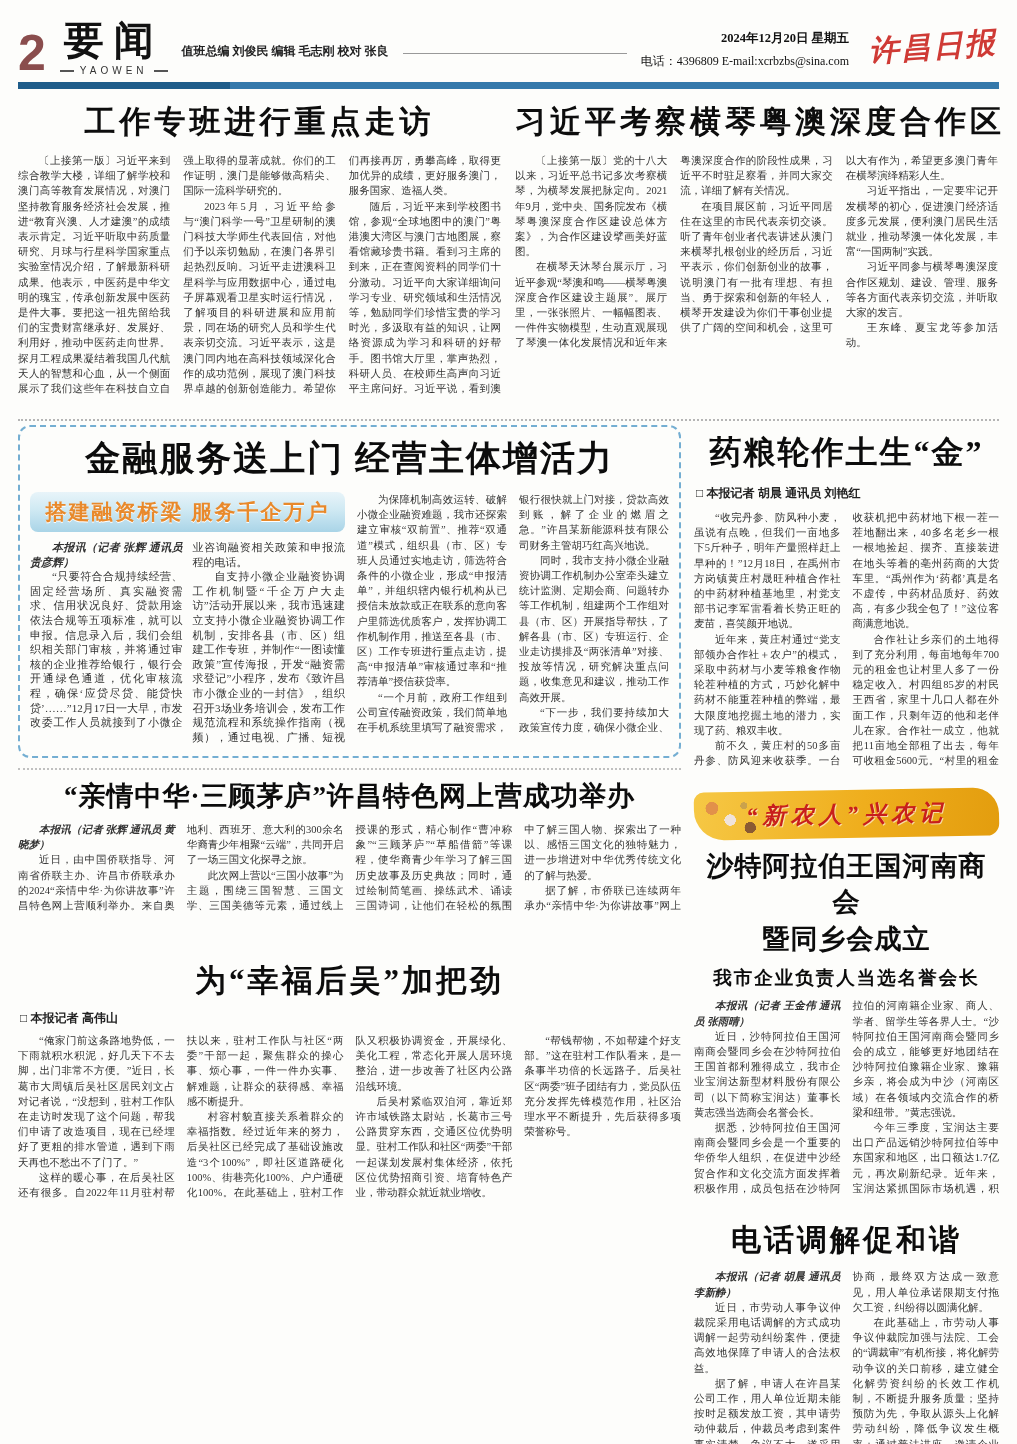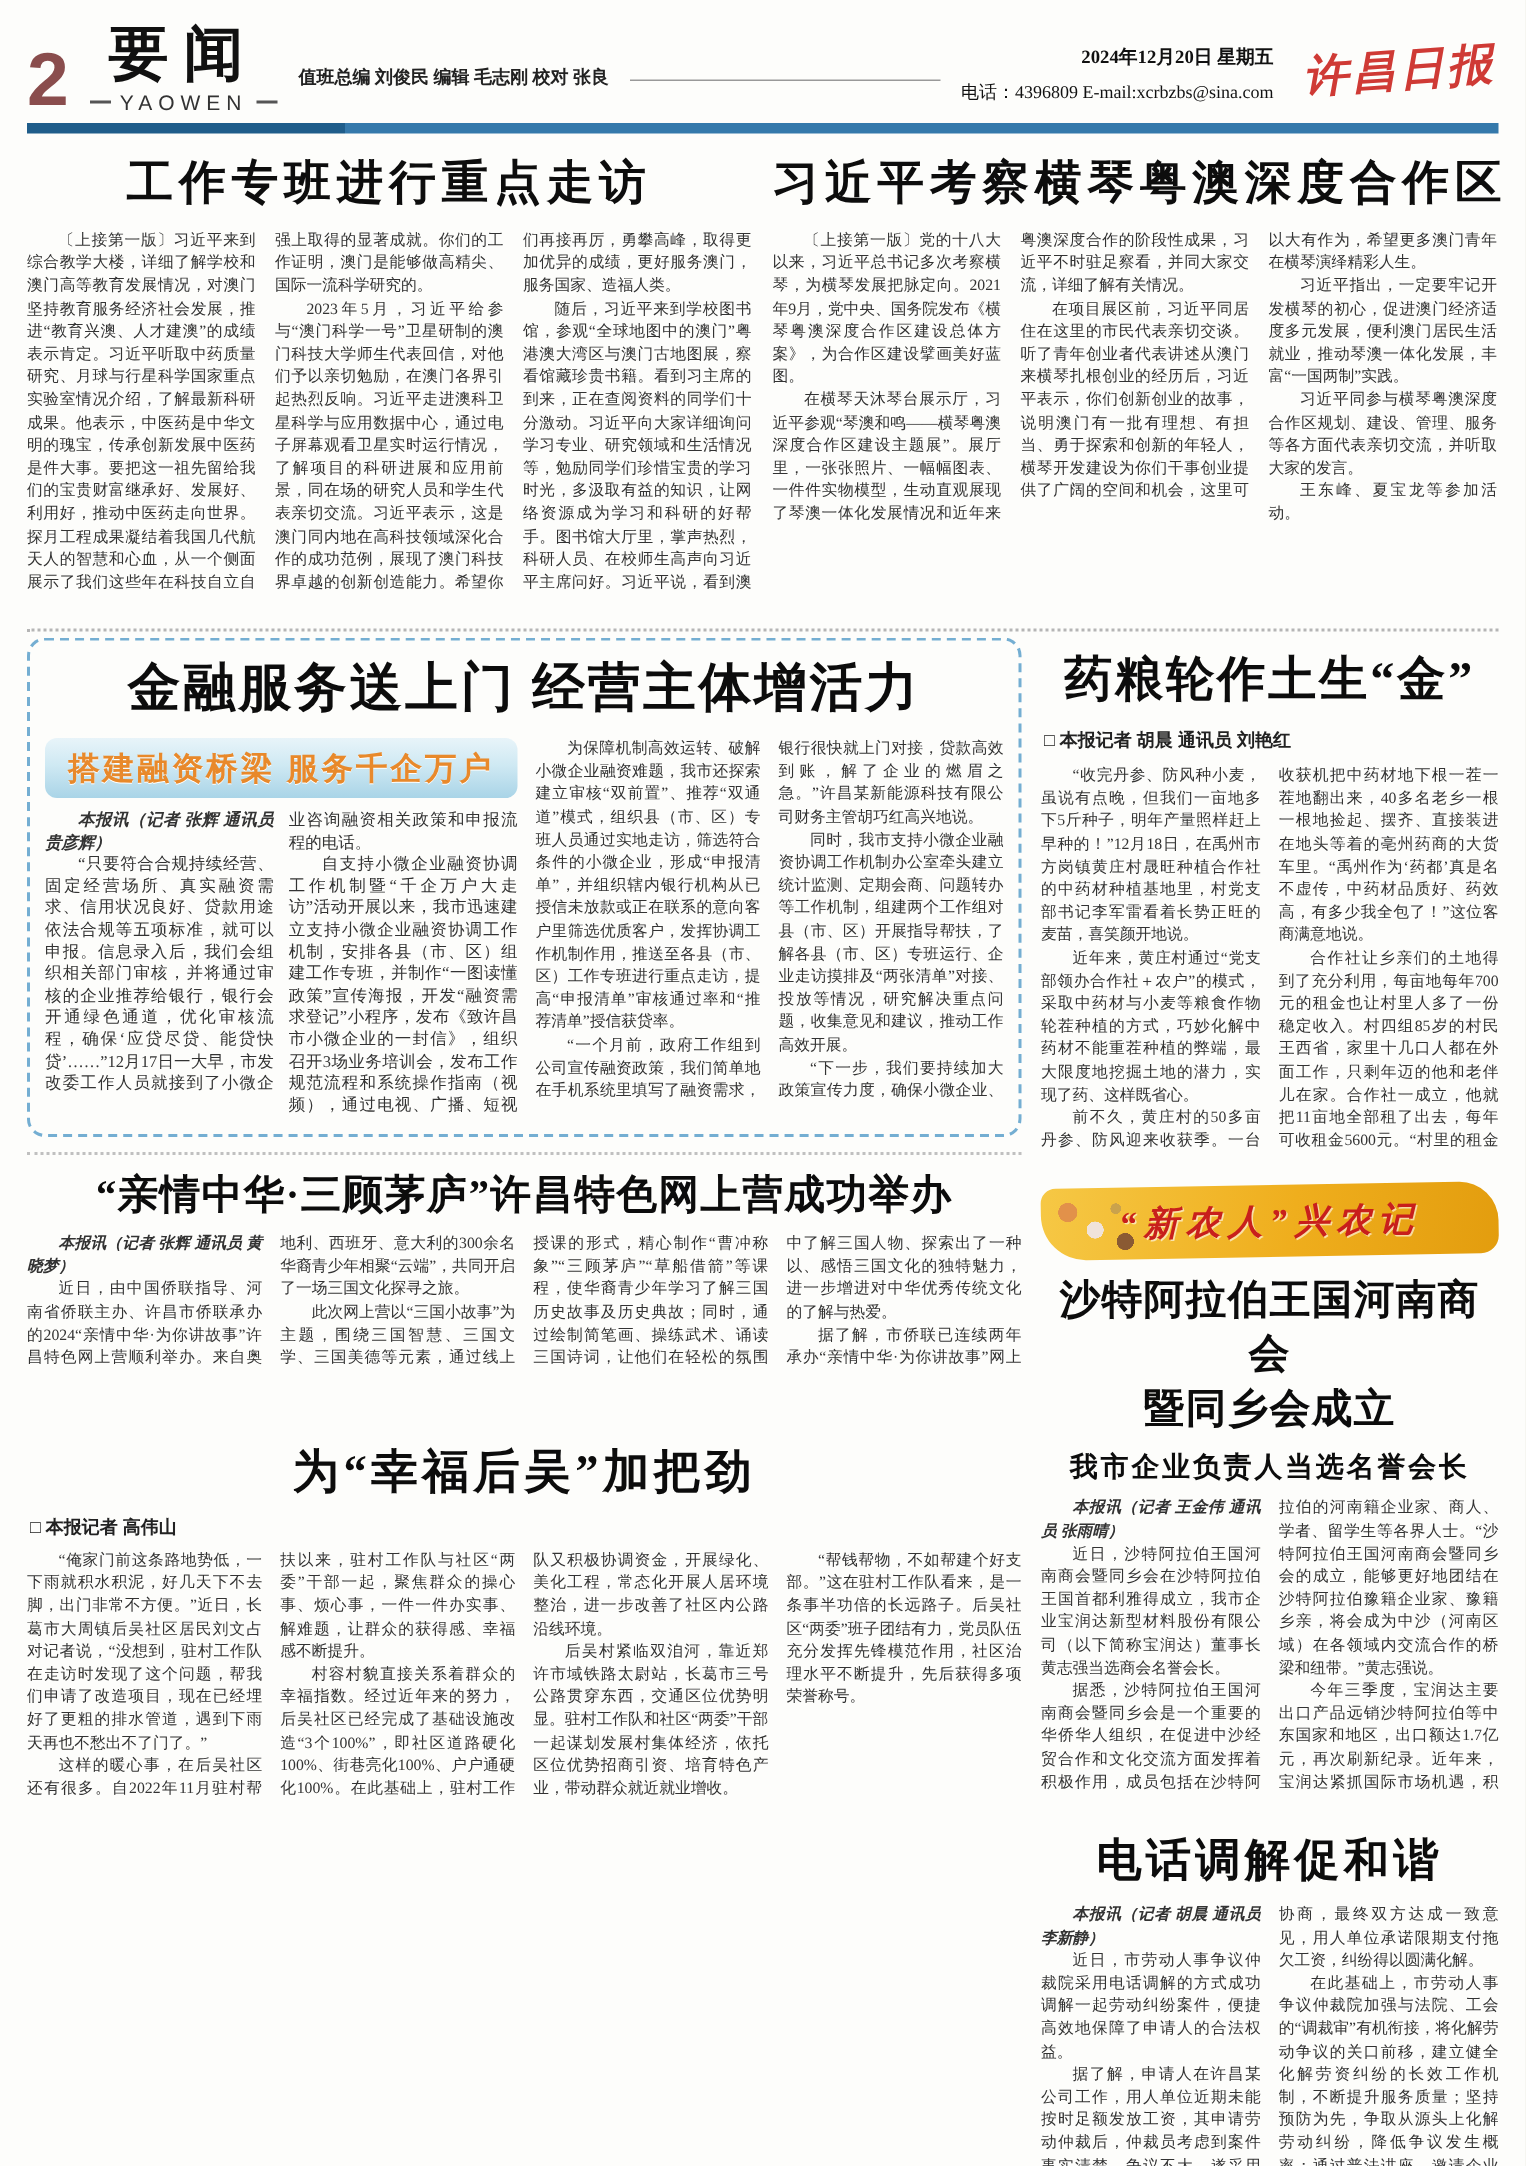--- a/index.html
+++ b/index.html
@@ -8,21 +8,21 @@
     position:relative; width:1017px; height:1444px; margin:0 auto;
     background:#fdfdfb; overflow:hidden;
     font-family:"Liberation Serif", serif; color:#2e2e2e;
     padding:10px 18px 0 18px;
   }
   
   .hdr { display:flex; align-items:flex-end; gap:14px; height:66px; }
   .hdr-pageno { font-family:"Liberation Sans",sans-serif; font-size:50px; font-weight:bold; color:#8a4d4d; line-height:.9; }
   .hdr-section { text-align:center; }
   .hdr-section-title { font-size:40px; font-weight:bold; letter-spacing:10px; color:#111; line-height:1; font-family:"Liberation Serif",serif; }
-  .hdr-section-py { display:flex; align-items:center; gap:6px; font-family:"Liberation Sans",sans-serif; font-size:14px; letter-spacing:4px; color:#333; margin-top:4px; }
+  .hdr-section-py { display:flex; align-items:center; gap:6px; font-family:"Liberation Sans",sans-serif; font-size:10px; letter-spacing:4px; color:#333; margin-top:4px; }
   .hdr-section-py::before,.hdr-section-py::after { content:""; flex:1; border-top:2px solid #555; min-width:14px; }
   .hdr-staff { font-size:12px; font-weight:bold; color:#222; padding-bottom:16px; white-space:nowrap; }
   .hdr-rule { flex:1; border-top:1px solid #999; margin-bottom:22px; }
   .hdr-right { text-align:right; padding-bottom:6px; white-space:nowrap; }
   .hdr-date { font-size:12.5px; font-weight:bold; color:#111; margin-bottom:6px; }
   .hdr-contact { font-size:12px; color:#111; }
   .hdr-masthead { font-size:30px; font-weight:bold; color:#cf3a35; transform:rotate(-4deg); letter-spacing:2px; padding:0 2px 8px 6px; font-style:italic; }
   .blue-bar { height:7px; margin-top:6px; background:linear-gradient(90deg,#1f5d8a 0 212px,#3579ab 212px); }
   
   .para { text-indent:2em; text-align:justify; }
@@ -200,21 +200,21 @@
       </div>
     </div>
 
     <div class="r-col">
 
       <div class="herb">
         <h2>药粮轮作土生“金”</h2>
         <div class="byline-box">□ 本报记者 胡晨 通讯员 刘艳红</div>
         <div class="body-txt">
             <p class="para">“收完丹参、防风种小麦，虽说有点晚，但我们一亩地多下5斤种子，明年产量照样赶上早种的！”12月18日，在禹州市方岗镇黄庄村晟旺种植合作社的中药材种植基地里，村党支部书记李军雷看着长势正旺的麦苗，喜笑颜开地说。</p>
-            <p class="para">近年来，黄庄村通过“党支部领办合作社＋农户”的模式，采取中药材与小麦等粮食作物轮茬种植的方式，巧妙化解中药材不能重茬种植的弊端，最大限度地挖掘土地的潜力，实现了药、这样既省心。</p>
+            <p class="para">近年来，黄庄村通过“党支部领办合作社＋农户”的模式，采取中药材与小麦等粮食作物轮茬种植的方式，巧妙化解中药材不能重茬种植的弊端，最大限度地挖掘土地的潜力，实现了药、粮双丰收。</p>
             <p class="para">前不久，黄庄村的50多亩丹参、防风迎来收获季。一台收获机把中药材地下根一茬一茬地翻出来，40多名老乡一根一根地捡起、摆齐、直接装进在地头等着的亳州药商的大货车里。“禹州作为‘药都’真是名不虚传，中药材品质好、药效高，有多少我全包了！”这位客商满意地说。</p>
             <p class="para">合作社让乡亲们的土地得到了充分利用，每亩地每年700元的租金也让村里人多了一份稳定收入。村四组85岁的村民王西省，家里十几口人都在外面工作，只剩年迈的他和老伴儿在家。合作社一成立，他就把11亩地全部租了出去，每年可收租金5600元。“村里的租金每年都按时如数发放，这样既省心、省力，也不耽误孩子们在外边挣钱。”王西省高兴地说，租金问题一解决，儿女们得以放心地在外打工、做生意。</p>
           </div>
       </div>
 
       <div class="xnr-banner">
         <div class="xnr-produce"></div>
         <div class="xnr-txt">“新农人”兴农记</div>
       </div>
 

